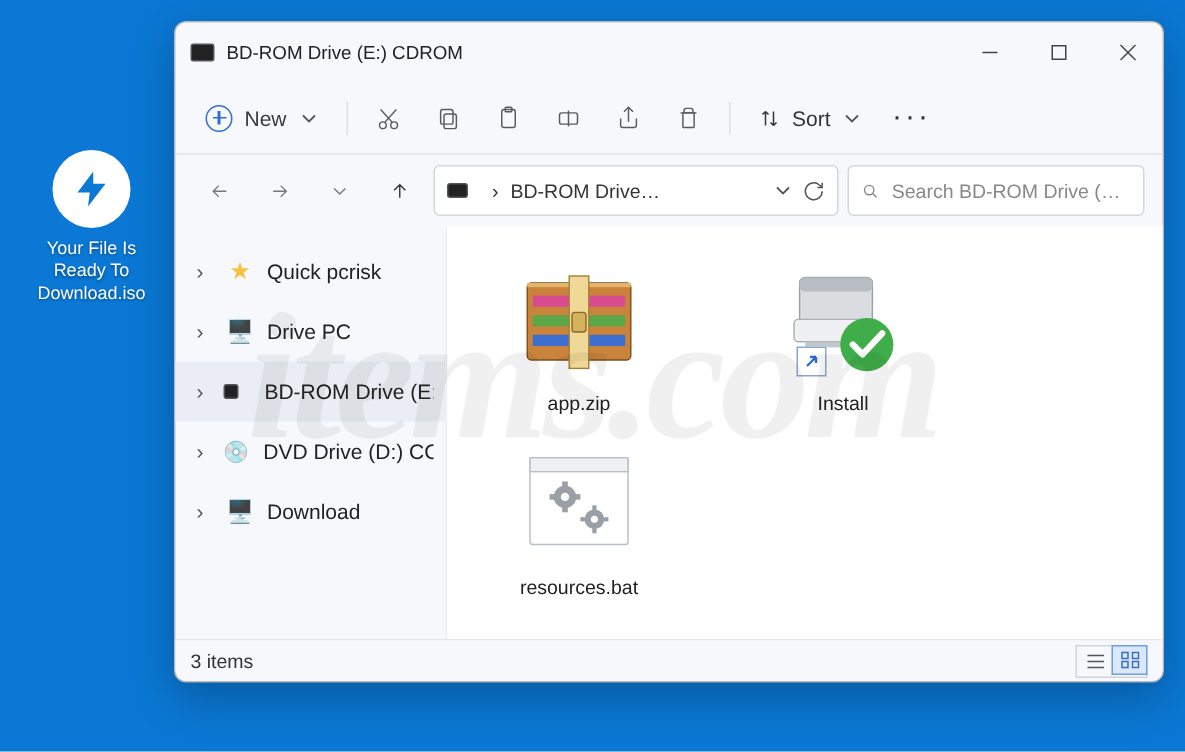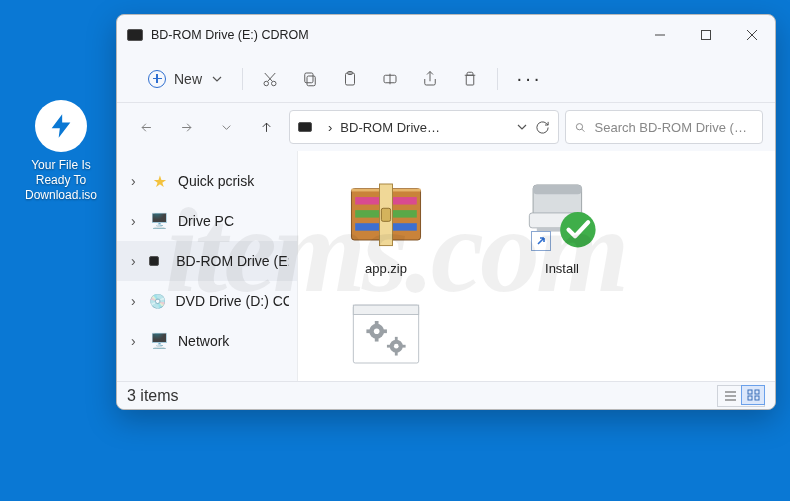--- a/index.html
+++ b/index.html
@@ -2,28 +2,28 @@
 <html><head>
 <meta charset="utf-8">
 <style>
 * { margin: 0; padding: 0; box-sizing: border-box; font-family: "Segoe UI", Arial, sans-serif; }
 body { width: 790px; height: 501px; background: #0a78d4; position: relative; overflow: hidden; }
 .desktop { position: absolute; inset: 0; }
 .desktop-icon-wrap { position: absolute; top: 100px; left: 22px; width: 78px; text-align: center; }
 .daemon-circle { width: 52px; height: 52px; background: #fff; border-radius: 50%; margin: 0 auto 6px; display:flex; align-items:center; justify-content:center; }
 .daemon-circle svg { width: 28px; height: 28px; }
 .desktop-label { color: #fff; font-size: 12px; text-shadow: 0 1px 2px rgba(0,0,0,.4); line-height: 1.25; }
-.window { position: absolute; top: 14px; left: 116px; width: 660px; height: 396px; background: #f6f8fc; border: 1px solid #b8b8b8; border-radius: 8px; display:flex; flex-direction:column; box-shadow: 0 10px 30px rgba(0,0,0,.25); }
+.window { position: absolute; top: 14px; left: 116px; width: 660px; height: 441px; background: #f6f8fc; border: 1px solid #b8b8b8; border-radius: 8px; display:flex; flex-direction:column; box-shadow: 0 10px 30px rgba(0,0,0,.25); }
 .titlebar { height: 40px; display:flex; align-items:center; padding-left:10px; }
 .title-ic { width:16px; height:12px; background:#222; border:1px solid #555; margin-right:8px; border-radius:2px; }
 .title-txt { font-size: 12.5px; color:#222; flex:1; }
 .win-buttons { display:flex; }
 .win-btn { width: 46px; height:40px; display:flex; align-items:center; justify-content:center; color:#333; }
 .win-btn svg { width:12px; height:12px; stroke:#444; stroke-width:1; fill:none; }
-.toolbar { height: 48px; border-bottom:1px solid #e2e4ea; display:flex; align-items:center; padding:0 19px; gap:2px; }
+.toolbar { height: 48px; border-bottom:1px solid #e2e4ea; display:flex; align-items:center; padding:0 8px; gap:2px; }
 .new-btn { display:flex; align-items:center; gap:8px; padding:6px 12px; border-radius:4px; color:#3b3b3b; font-size:14px; }
 .plus-circ { width:18px; height:18px; border:1.4px solid #2f6fd0; border-radius:50%; position:relative; }
 .plus-circ::before, .plus-circ::after { content:""; position:absolute; background:#2f6fd0; }
 .plus-circ::before { width:9px; height:1.4px; top:7.3px; left:3.5px; }
 .plus-circ::after { width:1.4px; height:9px; left:7.3px; top:3.5px; }
 .chev { margin-left:2px; }
 .tb-sep { width:1px; height:22px; background:#dcdfe6; margin:0 6px; }
 .tb-ic { width:38px; height:36px; display:flex; align-items:center; justify-content:center; color:#5b5b5b; border-radius:4px; }
 .tb-ic svg { width:18px; height:18px; stroke:#5b5b5b; stroke-width:1.3; fill:none; }
 .sort-btn { display:flex; align-items:center; gap:7px; font-size:14px; color:#333; padding:6px 10px; }
@@ -41,21 +41,21 @@
 .sidebar { width:180px; padding:10px 0; }
 .side-item { height:40px; display:flex; align-items:center; gap:9px; padding:0 8px 0 14px; font-size:14px; color:#222; }
 .side-item.sel { background:#eaedf3; }
 .side-chev { width:11px; color:#555; }
 .s-ic { width:18px; display:flex; justify-content:center; }
 .content { flex:1; background:#fff; border-left:1px solid #eaecef; padding:18px 8px; display:flex; gap:16px; align-content:flex-start; flex-wrap:wrap; }
 .file-item { width:160px; text-align:center; }
 .thumb { width:90px; height:86px; margin:0 auto 6px; display:flex; align-items:center; justify-content:center; position:relative; }
 .fname { font-size:13px; color:#222; }
 .shortcut-arrow { position:absolute; bottom:4px; left:14px; width:20px; height:20px; background:#fff; border:1px solid #8aa7d2; display:flex; align-items:center; justify-content:center; }
-.status { height:28px; border-top:1px solid #e2e4ea; display:flex; align-items:center; padding:0 10px; font-size:16px; color:#333; background:#f6f8fc; border-radius:0 0 8px 8px; }
+.status { height:28px; border-top:1px solid #e2e4ea; display:flex; align-items:center; padding:0 10px; font-size:13px; color:#333; background:#f6f8fc; border-radius:0 0 8px 8px; }
 .view-toggles { margin-left:auto; display:flex; border:1px solid #cfd3da; }
 .vt { width:24px; height:20px; display:flex; align-items:center; justify-content:center; }
 .vt.active { background:#dbe7fb; border:1px solid #6aa0ea; margin:-1px; }
 .star{ color:#f3c23e; font-size:16px; }
 .monitor{ color:#3d8def; font-size:15px; }
 .watermark { position:absolute; inset:0; pointer-events:none; display:flex; align-items:center; justify-content:center; font-size:120px; font-weight:600; font-style:italic; color:rgba(0,0,0,0.06); letter-spacing:-4px; white-space:nowrap; font-family: Georgia, serif;}
 </style>
 </head>
 <body>
 
@@ -136,20 +136,29 @@
           </svg>
         </div>
       <div class="tb-ic">
           <svg viewBox="0 0 24 24">
             <path d="M5 7h14"></path>
             <path d="M8 7V5a2 2 0 0 1 2-2h4a2 2 0 0 1 2 2v2"></path>
             <rect x="7" y="7" width="10" height="13" rx="1"></rect>
           </svg>
         </div>
       <div class="tb-sep"></div>
+      <div class="sort-btn">
+        <svg width="16" height="16" viewBox="0 0 24 24" fill="none" stroke="#333" stroke-width="1.5">
+            <path d="M8 5v14M8 5l-3 3M8 5l3 3M16 19V5M16 19l-3-3M16 19l3-3"></path>
+          </svg>
+        <span>Sort</span>
+        <svg class="chev" width="10" height="10" viewBox="0 0 10 10">
+            <path d="M1 3 L5 7 L9 3" stroke="#555" stroke-width="1.2" fill="none"></path>
+          </svg>
+      </div>
       <div class="dots">···</div>
     </div>
 
     <div class="navrow">
       <div class="nav-ic">
           <svg viewBox="0 0 24 24">
             <path d="M19 12H5M11 18l-6-6 6-6"></path>
           </svg>
         </div>
       <div class="nav-ic">
@@ -208,21 +217,21 @@
           <span style="white-space:nowrap;overflow:hidden">BD-ROM Drive (E:) C</span>
         </div>
         <div class="side-item">
           <span class="side-chev">›</span>
           <span class="s-ic">💿</span>
           <span style="white-space:nowrap;overflow:hidden">DVD Drive (D:) CCCC</span>
         </div>
         <div class="side-item">
           <span class="side-chev">›</span>
           <span class="s-ic monitor">🖥️</span>
-          <span>Network</span>
+          <span>Download</span>
         </div>
       </div>
 
       <div class="content">
         <div class="file-item">
           <div class="thumb">
             <svg viewBox="0 0 90 80" width="84" height="80">
               <rect x="8" y="15" width="74" height="55" rx="3" fill="#c9833a"></rect>
               <rect x="8" y="15" width="74" height="55" rx="3" fill="none" stroke="#7c4d1e" stroke-width="1"></rect>
               <rect x="8" y="15" width="74" height="3" fill="#e6b56a"></rect>
@@ -270,20 +279,21 @@
                   <rect x="41" y="34" width="5" height="4"></rect>
                 <circle cx="56" cy="52" r="7"></circle>
                   <circle cx="56" cy="52" r="2.5" fill="#fff"></circle>
                 <rect x="54.5" y="42" width="3" height="4"></rect>
                   <rect x="54.5" y="58" width="3" height="4"></rect>
                 <rect x="46" y="50.5" width="4" height="3"></rect>
                   <rect x="62" y="50.5" width="4" height="3"></rect>
               </g>
             </svg>
           </div>
+          <div class="fname">resources.bat</div>
         </div>
       </div>
     </div>
 
     <div class="status">
       <span>3 items</span>
       <div class="view-toggles">
         <div class="vt">
           <svg width="13" height="12" viewBox="0 0 13 12" stroke="#555" stroke-width="1">
               <line x1="1" y1="2" x2="12" y2="2"></line>

